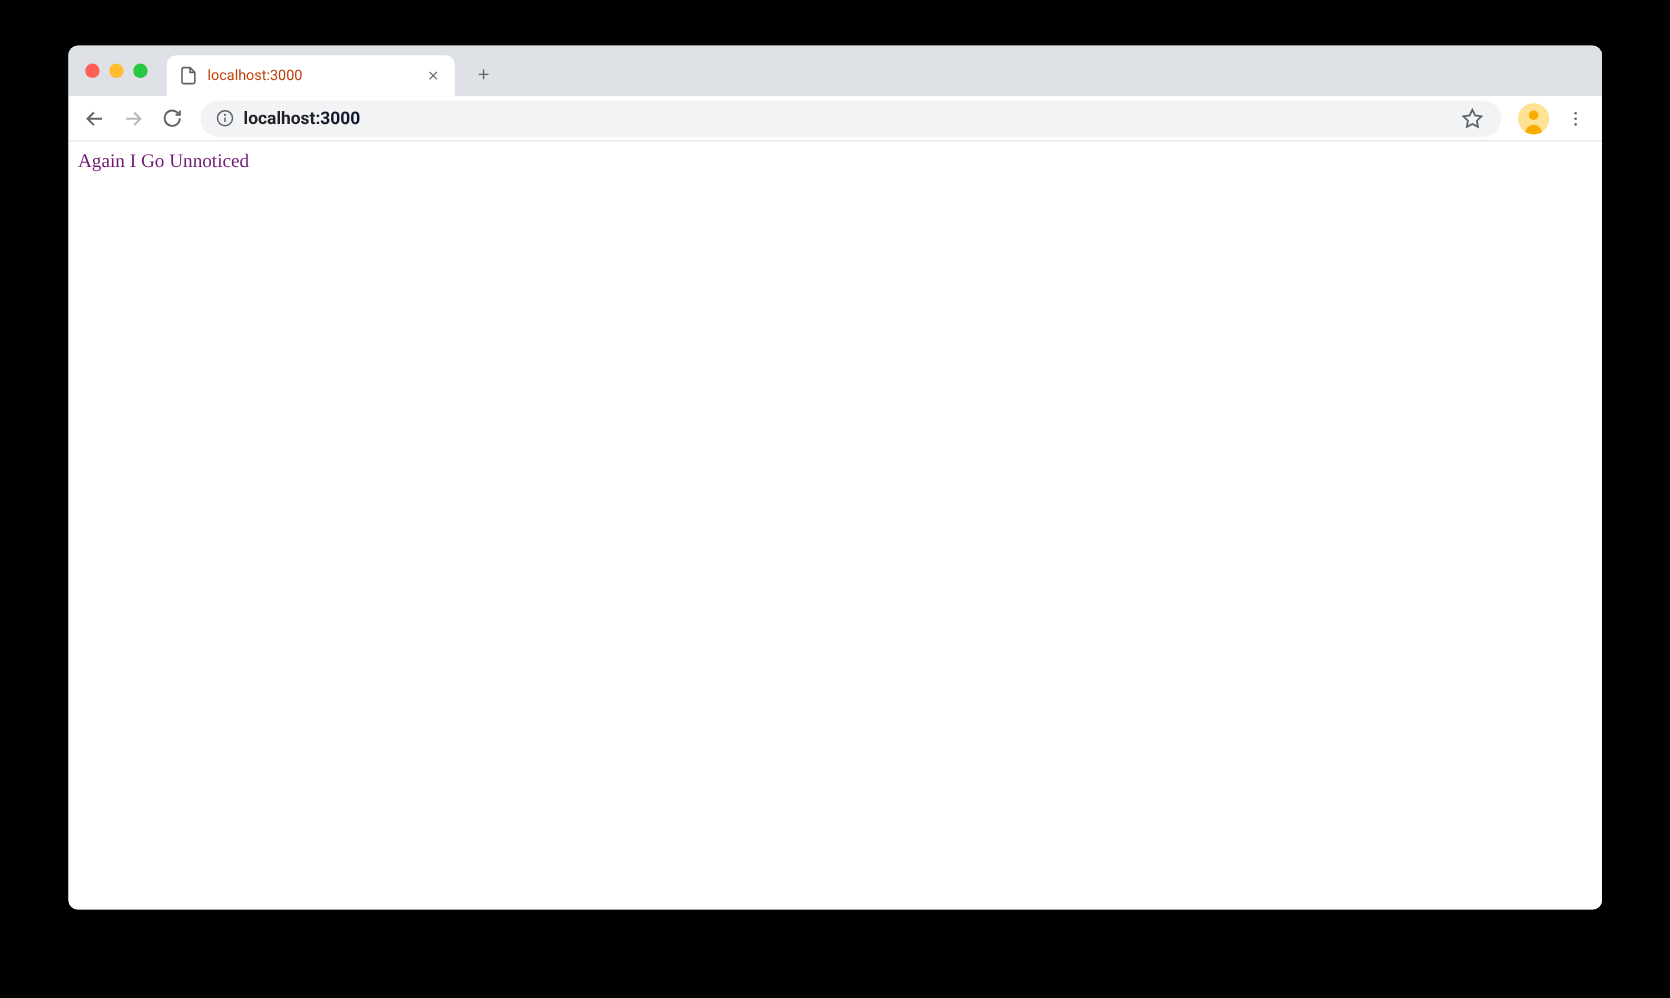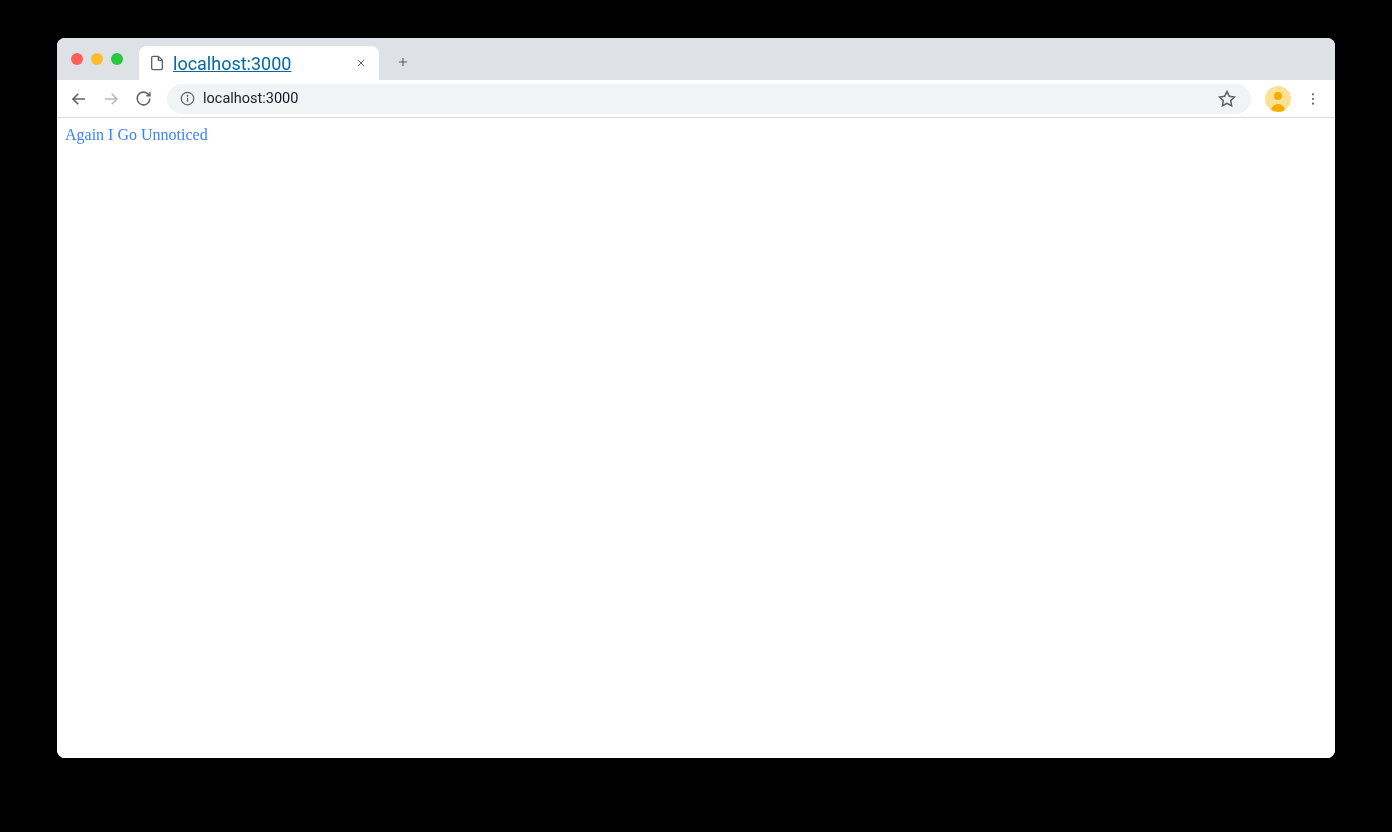--- a/index.html
+++ b/index.html
@@ -60,26 +60,25 @@
       margin-left: 6px;
     }
     .tab-favicon {
       width: 16px;
       height: 16px;
       margin-right: 8px;
       color: #5f6368;
       flex-shrink: 0;
     }
     .tab-title {
-      font-size: 18px;
-      color: #0369a1;
+      font-size: 12px;
+      color: #c2410c;
       flex: 1;
       white-space: nowrap;
       overflow: hidden;
-      text-decoration: underline;
     }
     .tab-close {
       width: 16px;
       height: 16px;
       display: flex;
       align-items: center;
       justify-content: center;
       border-radius: 50%;
       color: #5f6368;
       cursor: pointer;
@@ -99,20 +98,21 @@
       border-radius: 50%;
     }
     .toolbar {
       height: 38px;
       background: #fff;
       border-bottom: 1px solid #dbdcdd;
       display: flex;
       align-items: center;
       padding: 2px 8px;
       gap: 4px;
+      font-weight: bold;
     }
     .nav-btn {
       width: 28px;
       height: 28px;
       display: flex;
       align-items: center;
       justify-content: center;
       border-radius: 50%;
       cursor: pointer;
       color: #5f6368;
@@ -202,21 +202,21 @@
       justify-content: center;
       color: #5f6368;
       cursor: pointer;
       border-radius: 50%;
     }
     .viewport {
       background: #fff;
       padding: 8px;
       font-family: "Times New Roman", Times, serif;
       font-size: 16px;
-      color: #3b82f6;
+      color: #701a75;
       height: calc(100% - 80px);
     }
     svg { display: block; }
   </style>
 </head>
 <body>
 
 <div class="browser-window">
   <div class="tab-strip">
     <div class="traffic-lights">

